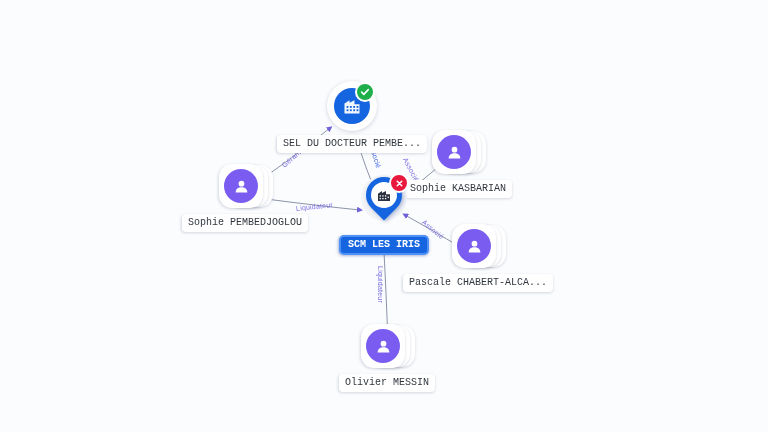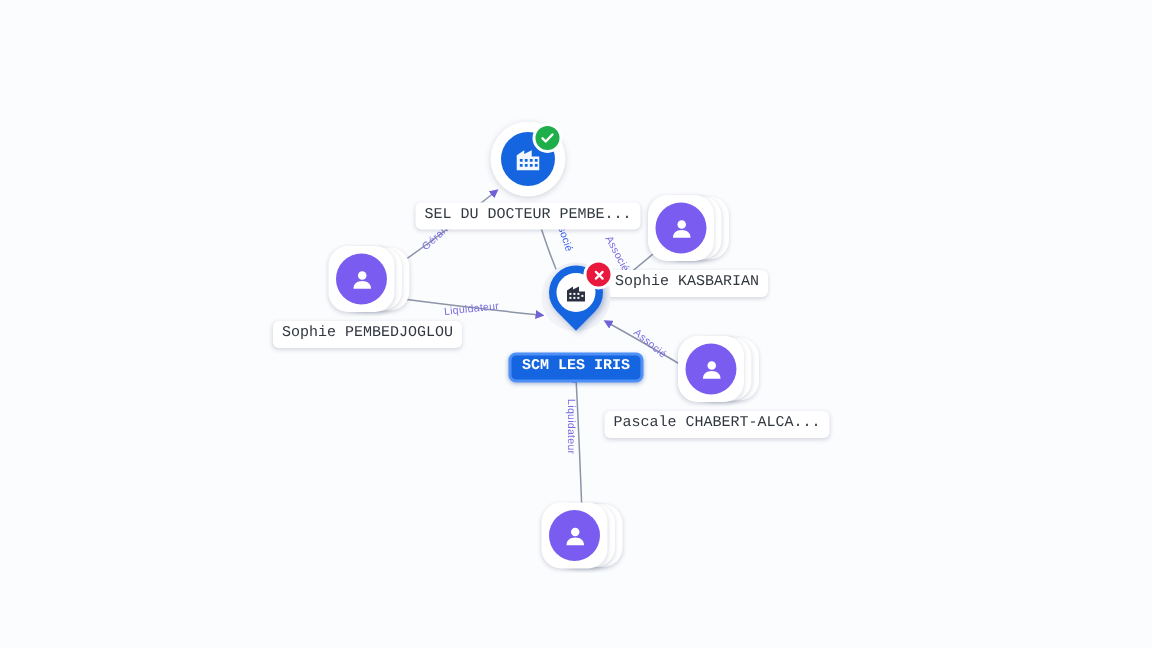--- a/index.html
+++ b/index.html
@@ -286,20 +286,21 @@
       <div class="stack-card c3"></div>
       <div class="stack-card c2"></div>
       <div class="stack-card c1"></div>
       <div class="avatar-circle">
         <svg width="19" height="19" viewBox="0 0 24 24" aria-hidden="true">
           <circle cx="12" cy="8.4" r="3.6" fill="#ffffff"></circle>
           <path d="M4.6 19.5c0-4.1 3.3-6.4 7.4-6.4s7.4 2.3 7.4 6.4z" fill="#ffffff"></path>
         </svg>
       </div>
     </div>
+    <div class="node-label">Olivier MESSIN</div>
   </div>
 
   <div class="node" style="left:384px; top:214px;align-items:center;">
     <div class="pin-wrap">
       <div class="pin-halo"></div>
       <div class="pin-shape"></div>
       <div class="pin-inner">
         <svg width="16" height="16" viewBox="0 0 24 24" aria-hidden="true">
           <path d="M3 21V10l6-4v3l6-3v5h6v10H3z" fill="#2b3140"></path>
           <rect x="5.4" y="12.4" width="2" height="2" fill="#ffffff"></rect>

